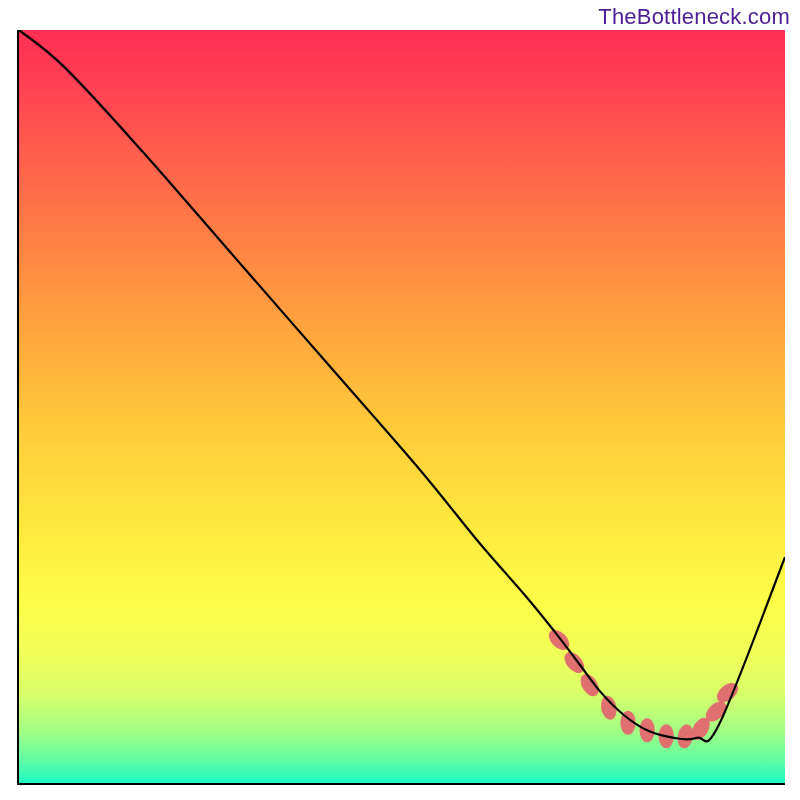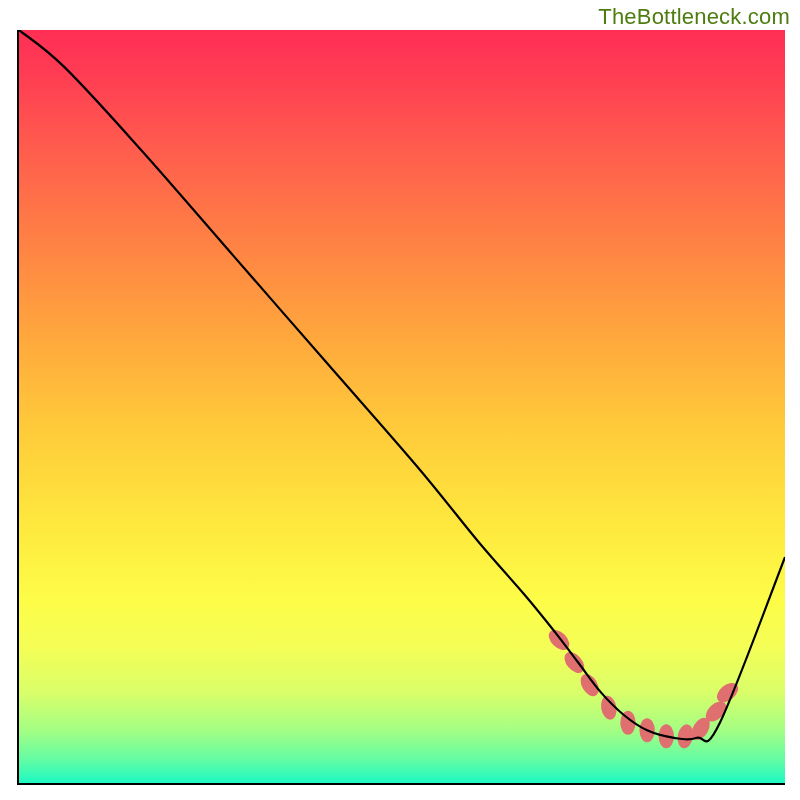--- a/index.html
+++ b/index.html
@@ -16,21 +16,21 @@
     height: 800px;
     background: #ffffff;
     box-sizing: border-box;
   }
   .watermark {
     position: absolute;
     top: 4px;
     right: 10px;
     font-size: 22px;
     font-weight: 400;
-    color: #4d7c0f;
+    color: #4c1d95;
     letter-spacing: 0.2px;
     user-select: none;
   }
   .plot-wrap {
     position: absolute;
     left: 17px;
     right: 15px;
     top: 30px;
     bottom: 15px;
   }

